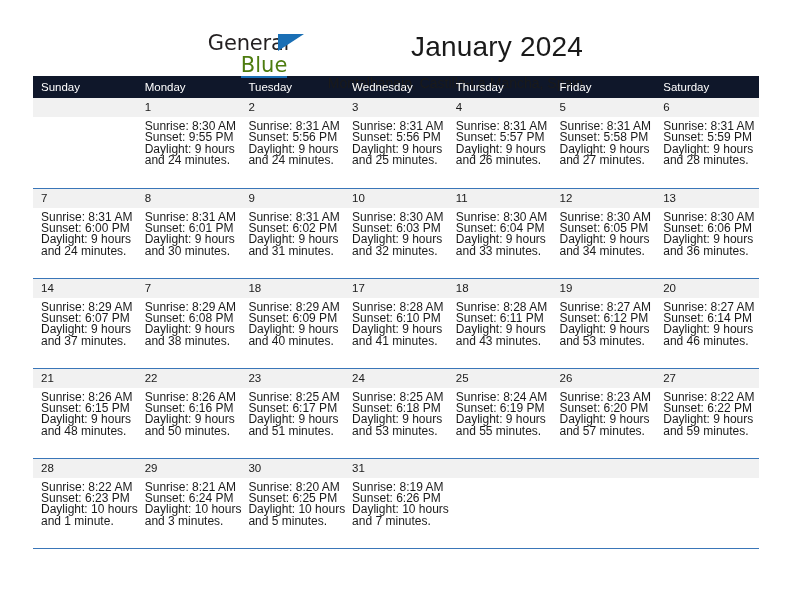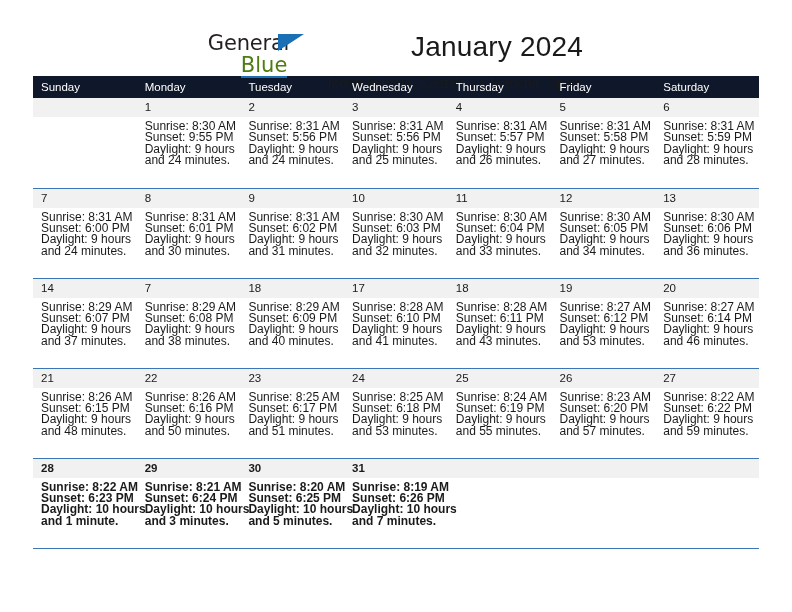--- a/index.html
+++ b/index.html
@@ -121,21 +121,21 @@
   }
   td.daycell.empty .daynum { background: #f1f1f1; }
   .daybody {
     padding: 4px 6px 0 8px;
     font-size: 12px;
     line-height: 11.4px;
     color: #1a1a1a;
   }
   .daybody div { white-space: nowrap; }
   tr.weekrow td { border-bottom: 1px solid #3a76b8; }
-  tr.weekrow.last td { border-bottom: 1px solid #3a76b8; font-weight: bold; }
+  tr.weekrow.last td { border-bottom: 1px solid #3a76b8; }
 </style>
 </head>
 <body>
 
 <div class="page">
 
   <div class="header">
 
     <div class="logo">
       <span class="logo-line1">General</span>

